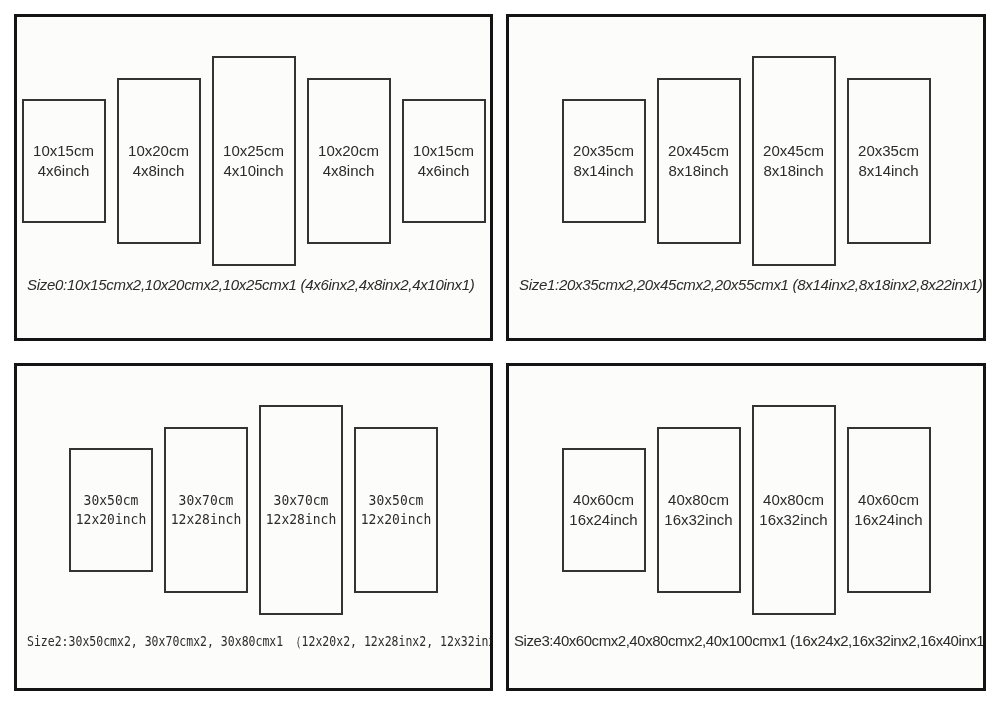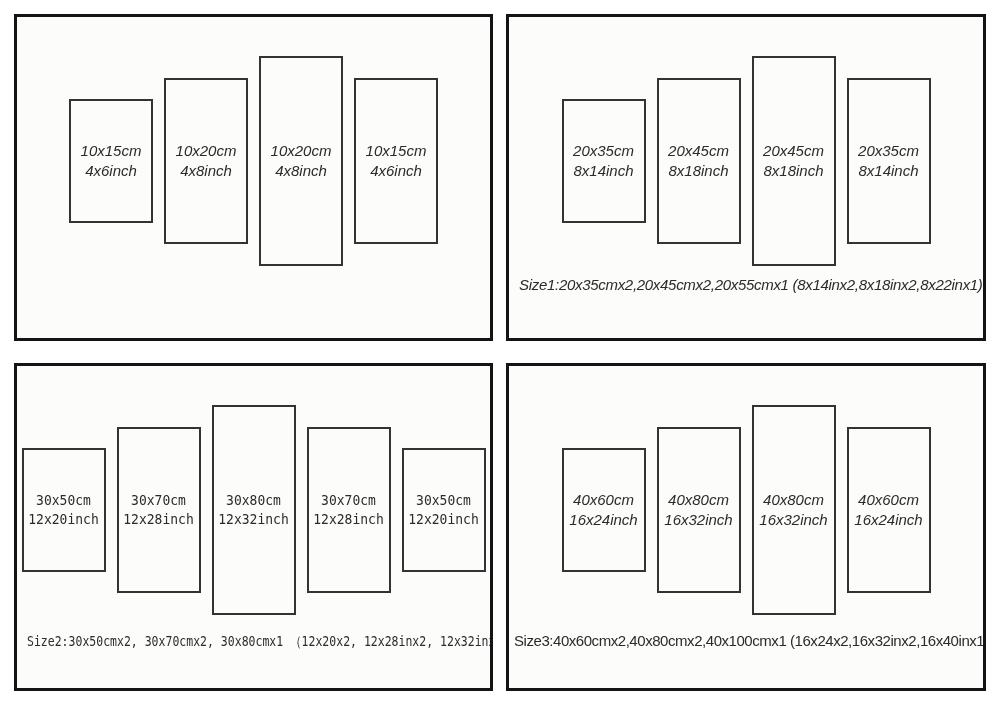--- a/index.html
+++ b/index.html
@@ -50,21 +50,20 @@
     text-align: center;
   }
   .piece:nth-child(1), .piece:nth-child(5) { height: 124px; }
   .piece:nth-child(2), .piece:nth-child(4) { height: 166px; text-align: center; }
   .piece:nth-child(3)                      { height: 210px; }
 
   .piece-label { color: #2b2b2b; }
 
   .labels-italic .piece-label {
     font-family: "Liberation Sans", sans-serif;
-    font-style: italic;
     font-size: 15px;
     line-height: 1.35;
   }
   .labels-mono .piece-label {
     font-family: "DejaVu Sans Mono", monospace;
     font-size: 13px;
     line-height: 1.4;
     transform: scaleY(1.08);
   }
 
@@ -111,31 +110,38 @@
         </div>
       </div>
       <div class="piece">
         <div class="piece-label">
           <div>10x20cm</div>
           <div>4x8inch</div>
         </div>
       </div>
       <div class="piece">
         <div class="piece-label">
+          <div>10x25cm</div>
+          <div>4x10inch</div>
+        </div>
+      </div>
+      <div class="piece">
+        <div class="piece-label">
           <div>10x20cm</div>
           <div>4x8inch</div>
         </div>
       </div>
       <div class="piece">
         <div class="piece-label">
           <div>10x15cm</div>
           <div>4x6inch</div>
         </div>
       </div>
     </div>
+    <div class="caption">Size0:10x15cmx2,10x20cmx2,10x25cmx1 (4x6inx2,4x8inx2,4x10inx1)</div>
   </div>
 
   <div class="panel labels-italic caption-italic">
     <div class="pieces">
       <div class="piece">
         <div class="piece-label">
           <div>20x35cm</div>
           <div>8x14inch</div>
         </div>
       </div>
@@ -170,26 +176,20 @@
         </div>
       </div>
       <div class="piece">
         <div class="piece-label">
           <div>30x70cm</div>
           <div>12x28inch</div>
         </div>
       </div>
       <div class="piece">
         <div class="piece-label">
-          <div>30x80cm</div>
-          <div>12x32inch</div>
-        </div>
-      </div>
-      <div class="piece">
-        <div class="piece-label">
           <div>30x70cm</div>
           <div>12x28inch</div>
         </div>
       </div>
       <div class="piece">
         <div class="piece-label">
           <div>30x50cm</div>
           <div>12x20inch</div>
         </div>
       </div>

